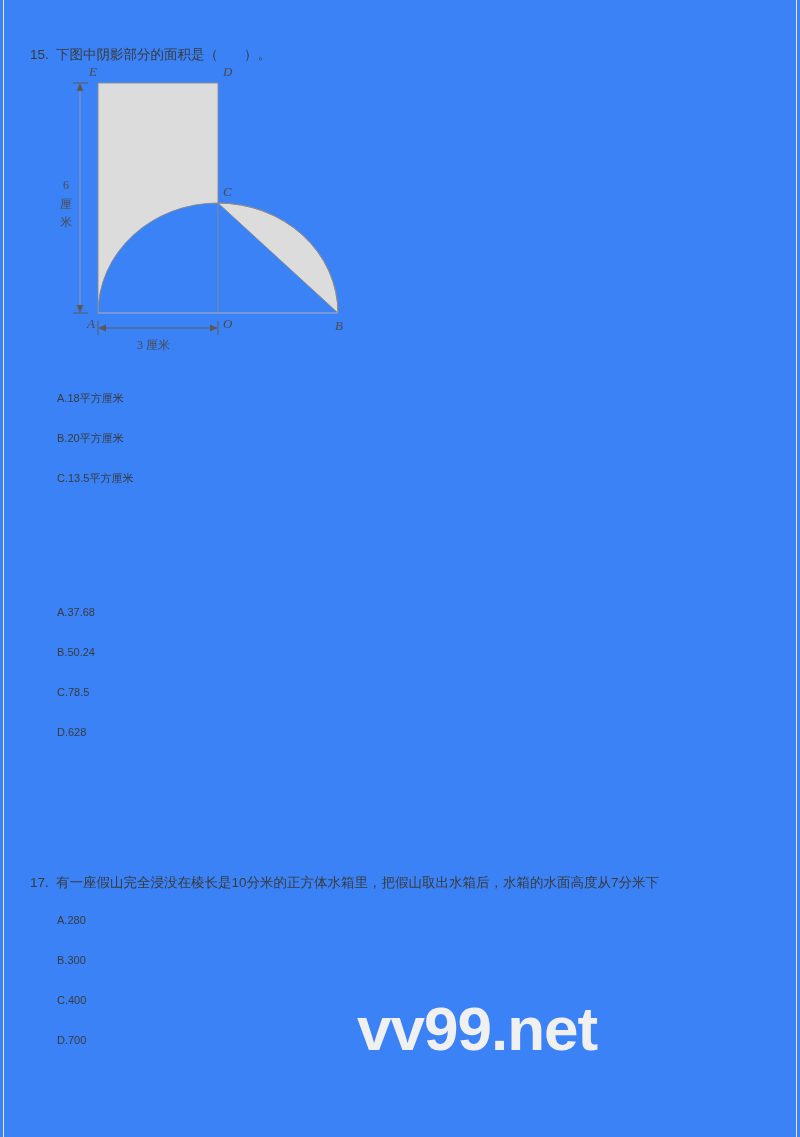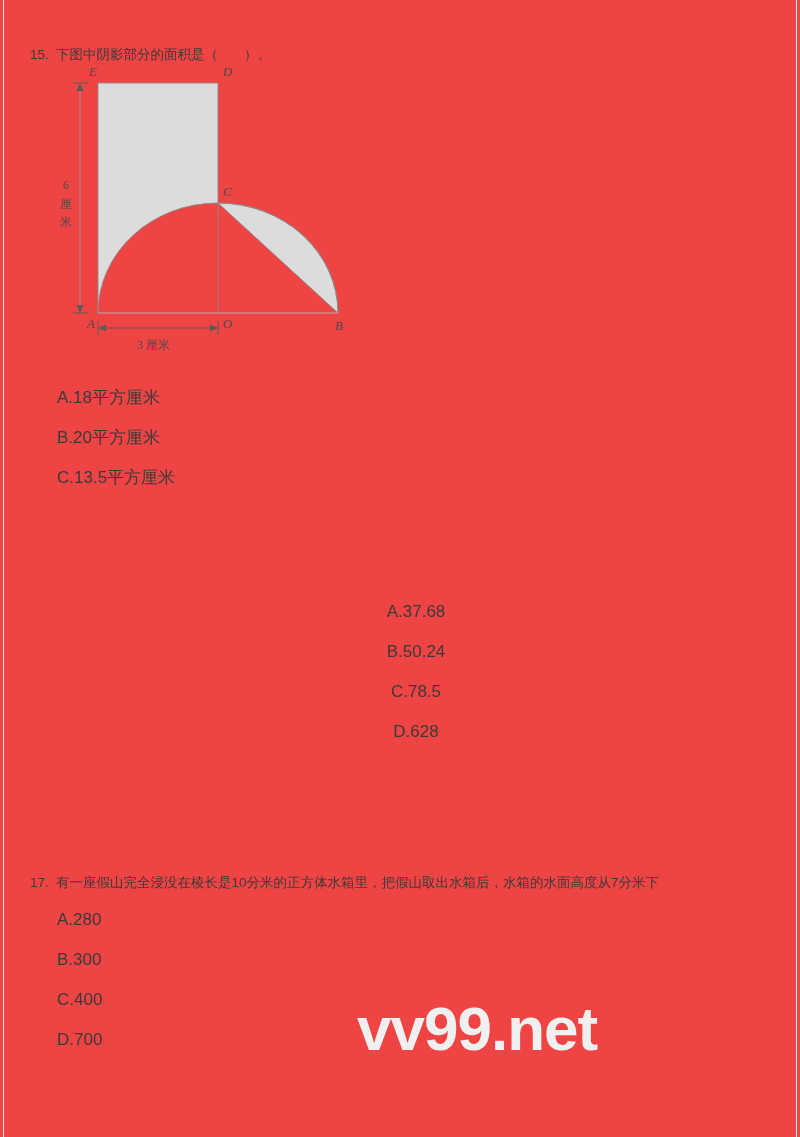--- a/index.html
+++ b/index.html
@@ -11,21 +11,21 @@
     width: 800px;
     height: 1137px;
     position: relative;
     overflow: hidden;
     font-family: "Liberation Sans", sans-serif;
     color: #3a3a3a;
   }
   .page {
     position: absolute;
     inset: 0;
-    background: #ef4444;
+    background: #3b82f6;
   }
   
   .edge-line {
     position: absolute;
     top: 0;
     bottom: 0;
     width: 1px;
     background: #e8e8e8;
   }
   .edge-line.left  { left: 3px; }
@@ -69,21 +69,21 @@
     color: #3a3a3a;
     text-align: justify;
   }
   sup { font-size: 9px; vertical-align: super; line-height: 0; }
 
   .options {
     margin-top: 8px;
     padding-left: 27px;
   }
   .option {
-    font-size: 17px;
+    font-size: 11px;
     line-height: 40px;
     color: #3a3a3a;
     white-space: nowrap;
   }
 
   
   .figure {
     position: absolute;
     left: 55px;
     top: 66px;
@@ -177,21 +177,21 @@
 
   <div class="question" style="top: 370px;">
     <div class="options">
       <div class="option">A.18平方厘米</div>
       <div class="option">B.20平方厘米</div>
       <div class="option">C.13.5平方厘米</div>
     </div>
   </div>
 
   <div class="question" style="top: 570px;">
-    <div class="options" style="margin-top: 22px; text-align: center;">
+    <div class="options" style="margin-top: 22px;">
       <div class="option">A.37.68</div>
       <div class="option">B.50.24</div>
       <div class="option">C.78.5</div>
       <div class="option">D.628</div>
     </div>
   </div>
 
   <div class="question" style="top: 870px;">
     <div class="q-head">
       <div class="q-num">17.</div>

